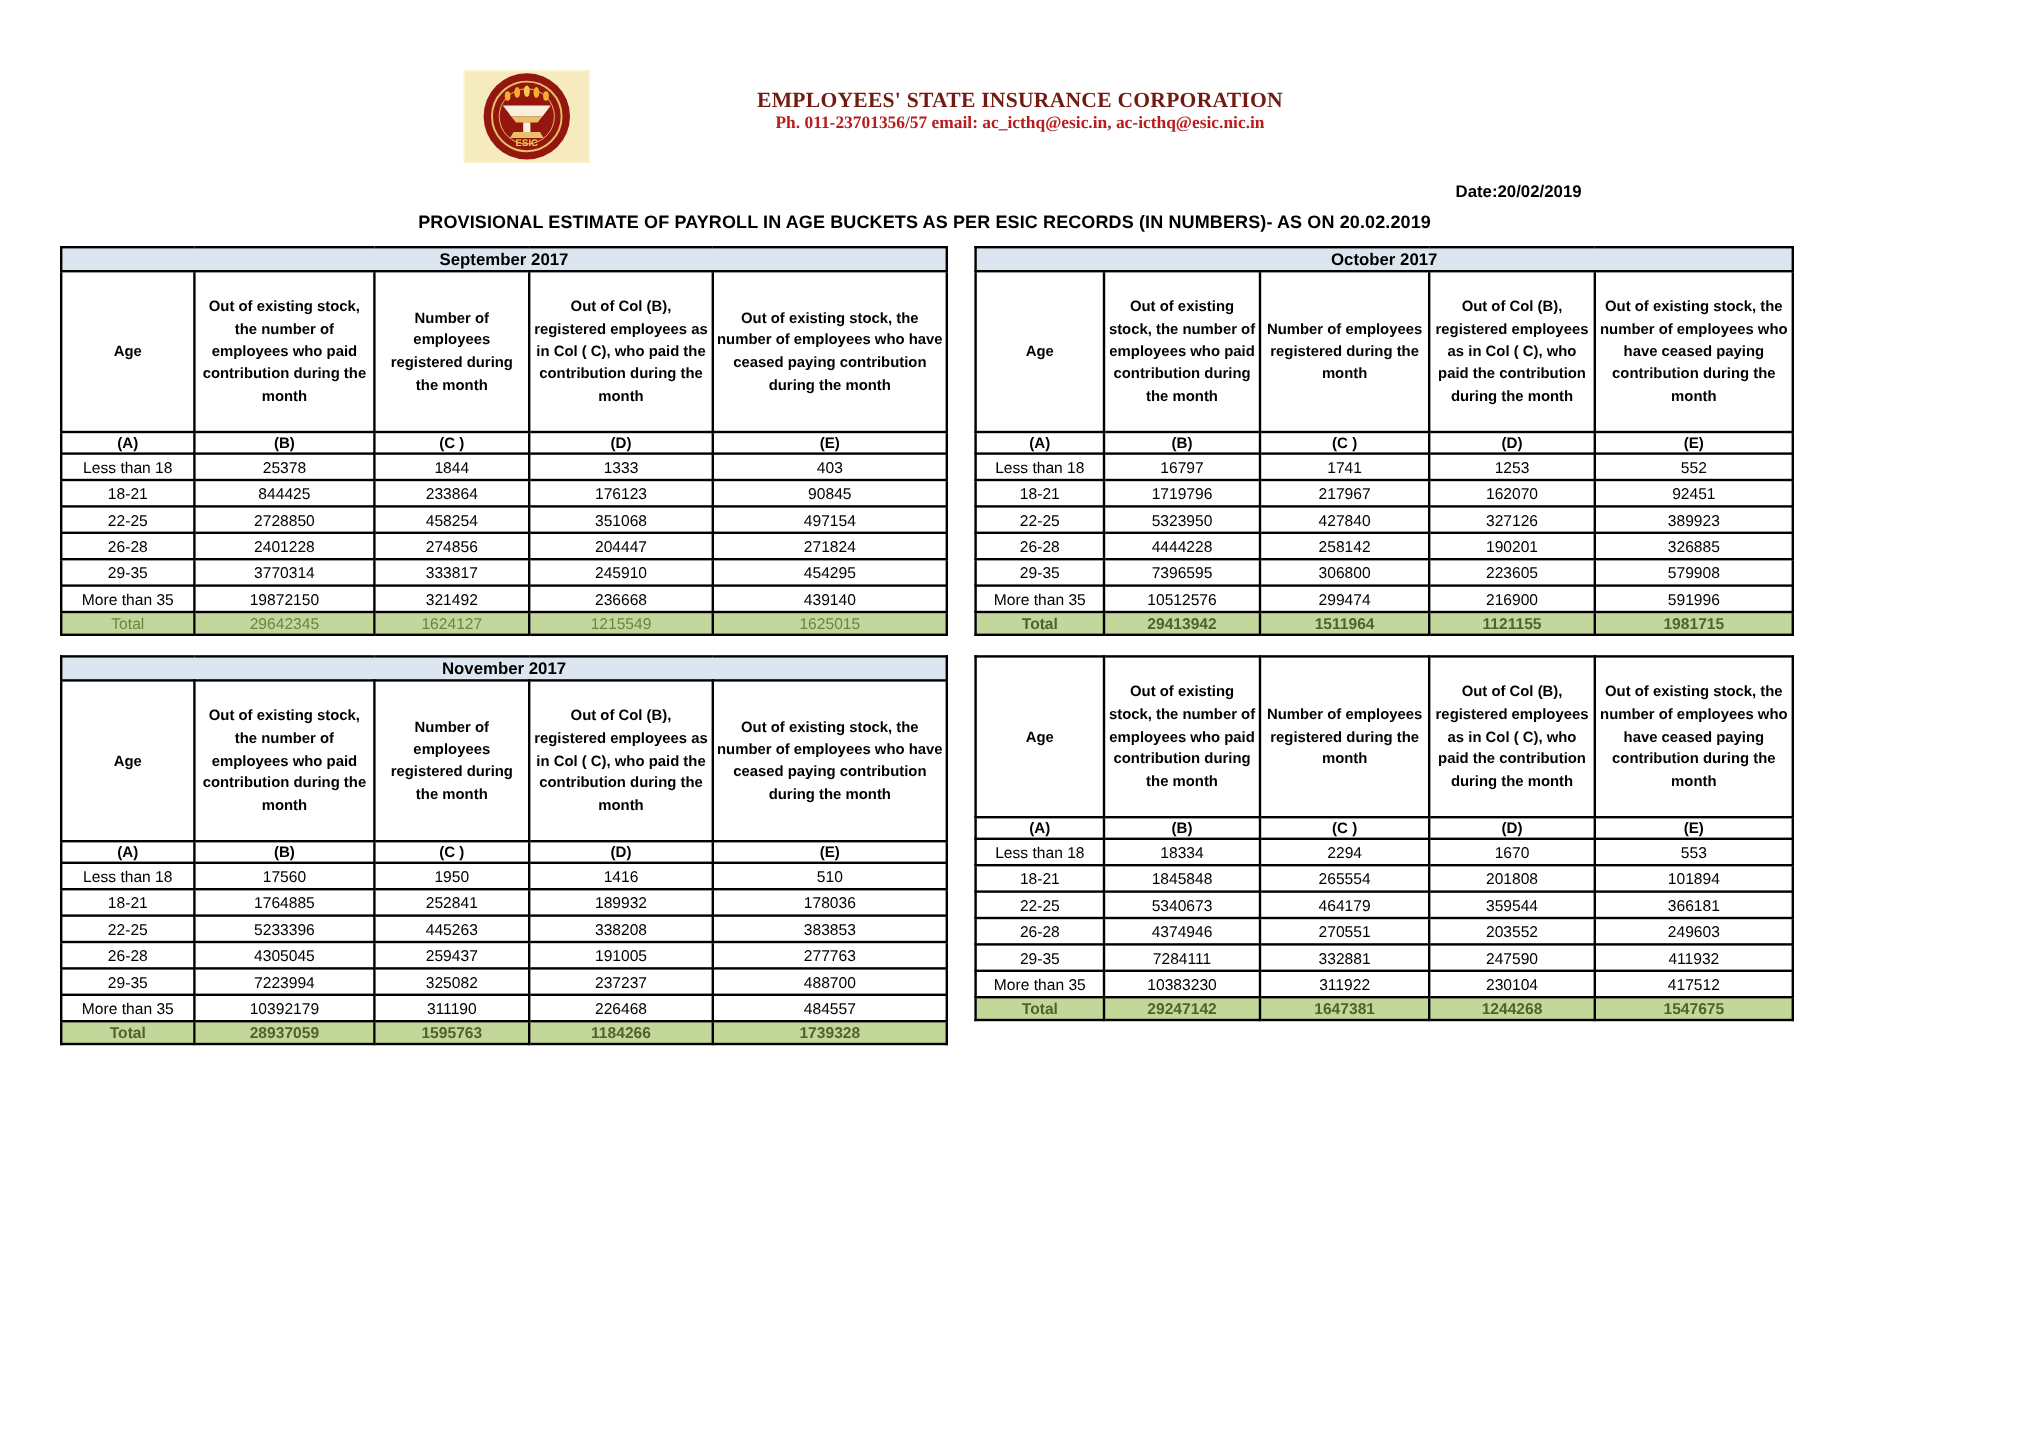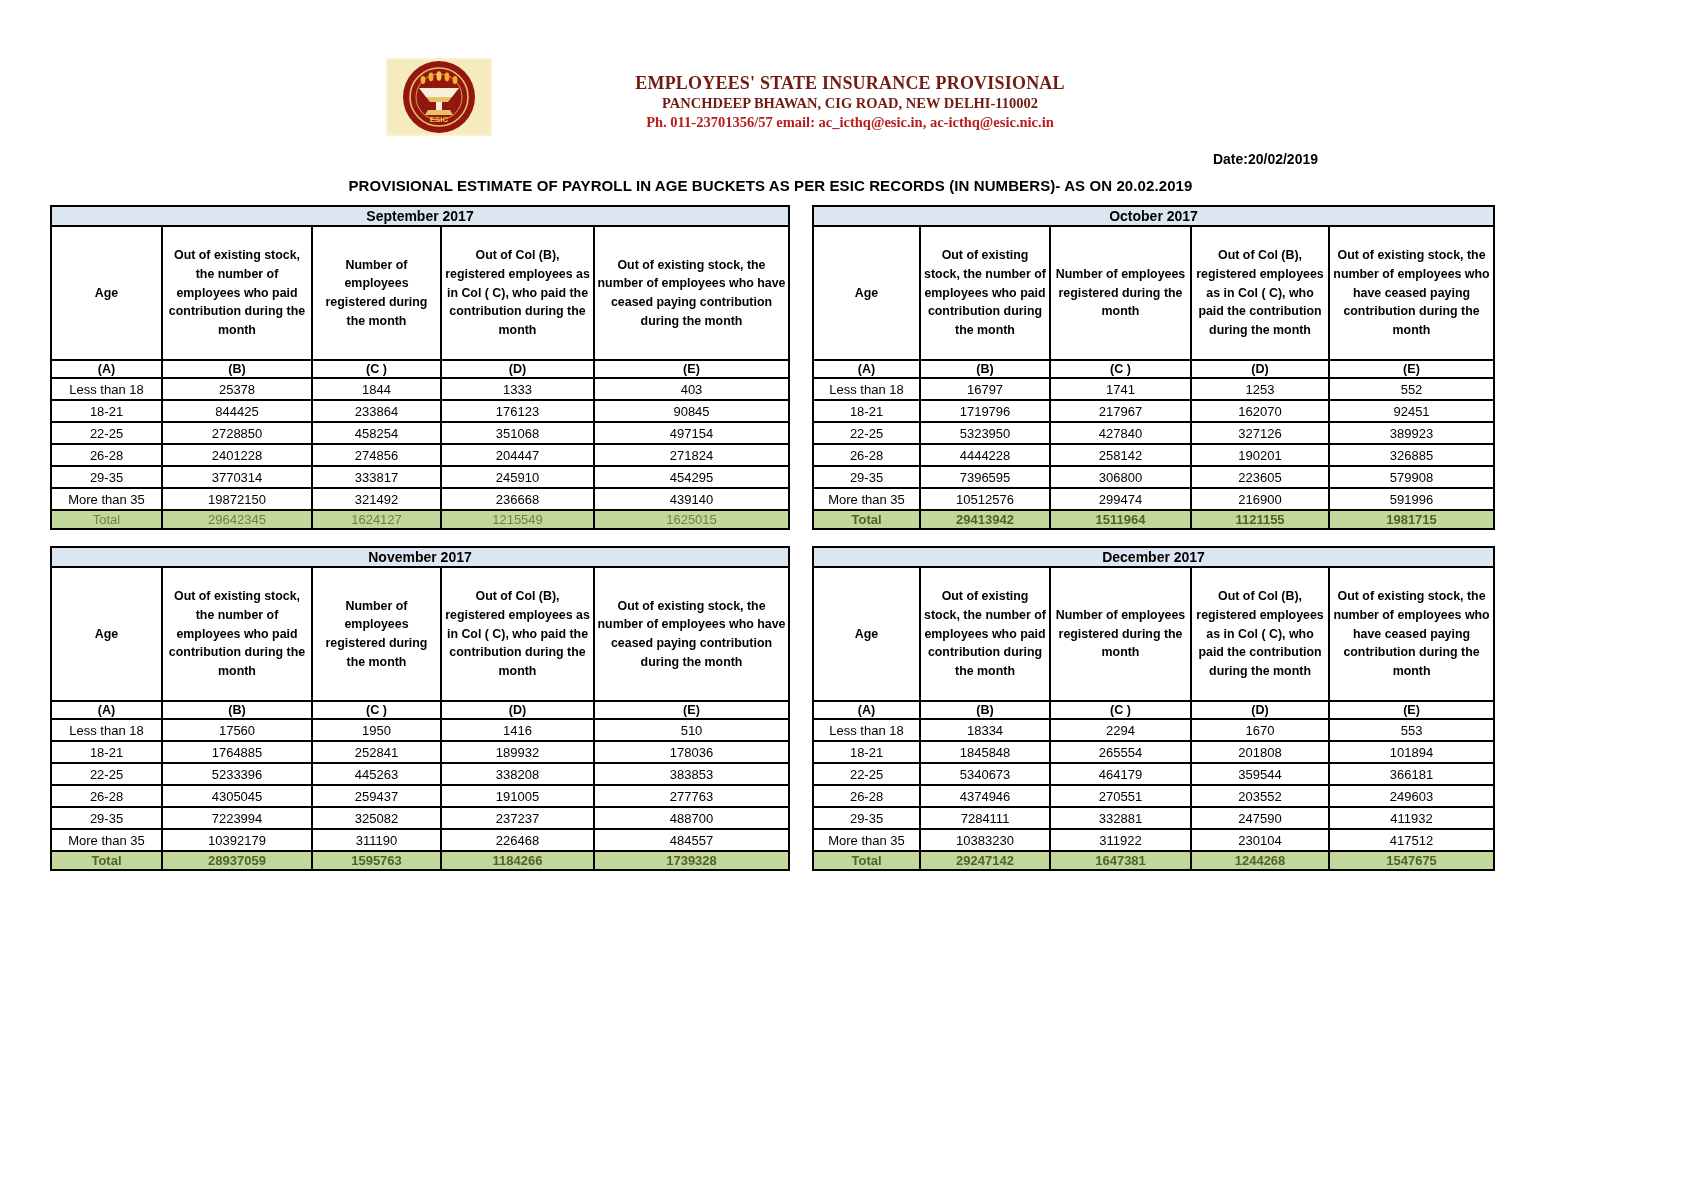--- a/index.html
+++ b/index.html
@@ -62,22 +62,21 @@
   <ellipse cx="69" cy="22" rx="2.4" ry="4" fill="#f3b02c"></ellipse>
 
   <path d="M33 30 h40 l-7 9 h-26 z" fill="#f8efdc"></path>
   <path d="M40 39 h26 l-4 5 h-18 z" fill="#e9c06a"></path>
   <rect x="50" y="44" width="6" height="8" fill="#f8efdc"></rect>
   <path d="M42 52 h22 l3 5 h-28 z" fill="#e9c06a"></path>
   <text x="53" y="64" text-anchor="middle" font-size="8" font-weight="bold" fill="#f6c84c" font-family="Liberation Sans, sans-serif">ESIC</text>
 </svg>
 
 <div class="org-block">
-  <div class="org-name">EMPLOYEES' STATE INSURANCE PROVISIONAL</div>
-  <div class="org-addr">PANCHDEEP BHAWAN, CIG ROAD, NEW DELHI-110002</div>
+  <div class="org-name">EMPLOYEES' STATE INSURANCE CORPORATION</div>
   <div class="org-contact">Ph. 011-23701356/57 email: ac_icthq@esic.in, ac-icthq@esic.nic.in</div>
 </div>
 
 <div class="date-line">Date:20/02/2019</div>
 
 <div class="doc-title">PROVISIONAL ESTIMATE OF PAYROLL IN AGE BUCKETS AS PER ESIC RECORDS (IN NUMBERS)- AS ON 20.02.2019</div>
 
 <div class="tables-grid">
   <div class="trow">
       <table class="t" style="width:738px">
@@ -315,23 +314,20 @@
       </table>
       <table class="t" style="width:681px">
         <colgroup>
           <col style="width:107px">
           <col style="width:130px">
           <col style="width:141px">
           <col style="width:138px">
           <col style="width:165px">
         </colgroup>
         <tbody>
-          <tr class="band">
-            <td colspan="5">December 2017</td>
-          </tr>
           <tr class="heads">
             <td class="al">Age</td>
             <td class="">Out of existing stock, the number of employees who paid contribution during the month</td>
             <td class="">Number of employees registered during the month</td>
             <td class="">Out of Col (B), registered employees as in Col ( C), who paid the contribution during the month</td>
             <td class="">Out of existing stock, the number of employees  who have ceased paying contribution during the month</td>
           </tr>
           <tr class="letters">
             <td class="ar">(A)</td>
             <td class="">(B)</td>

